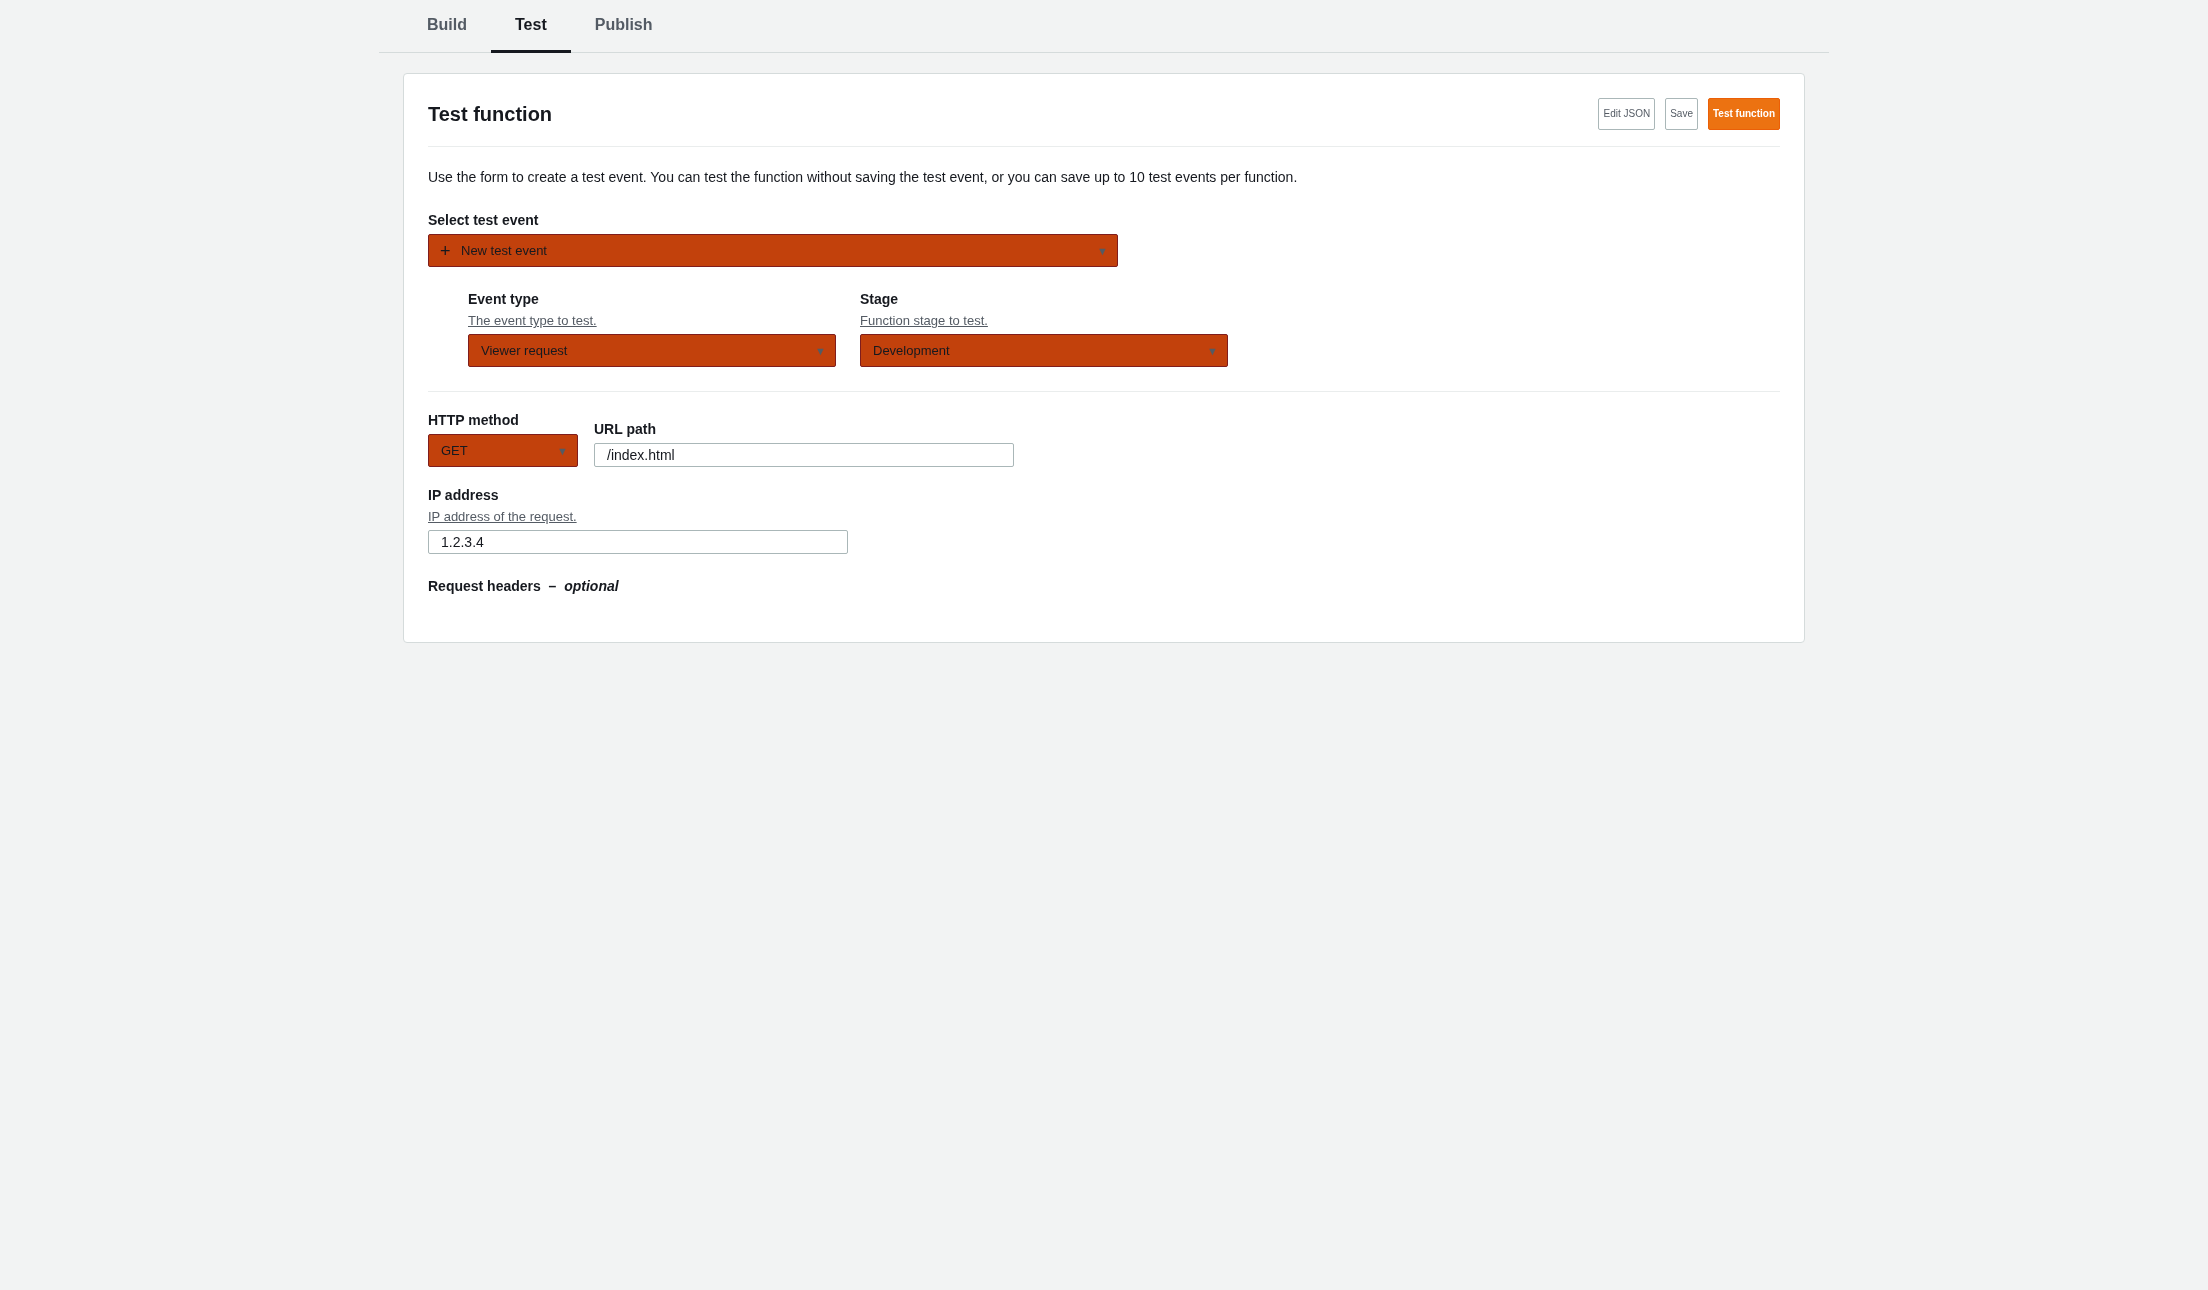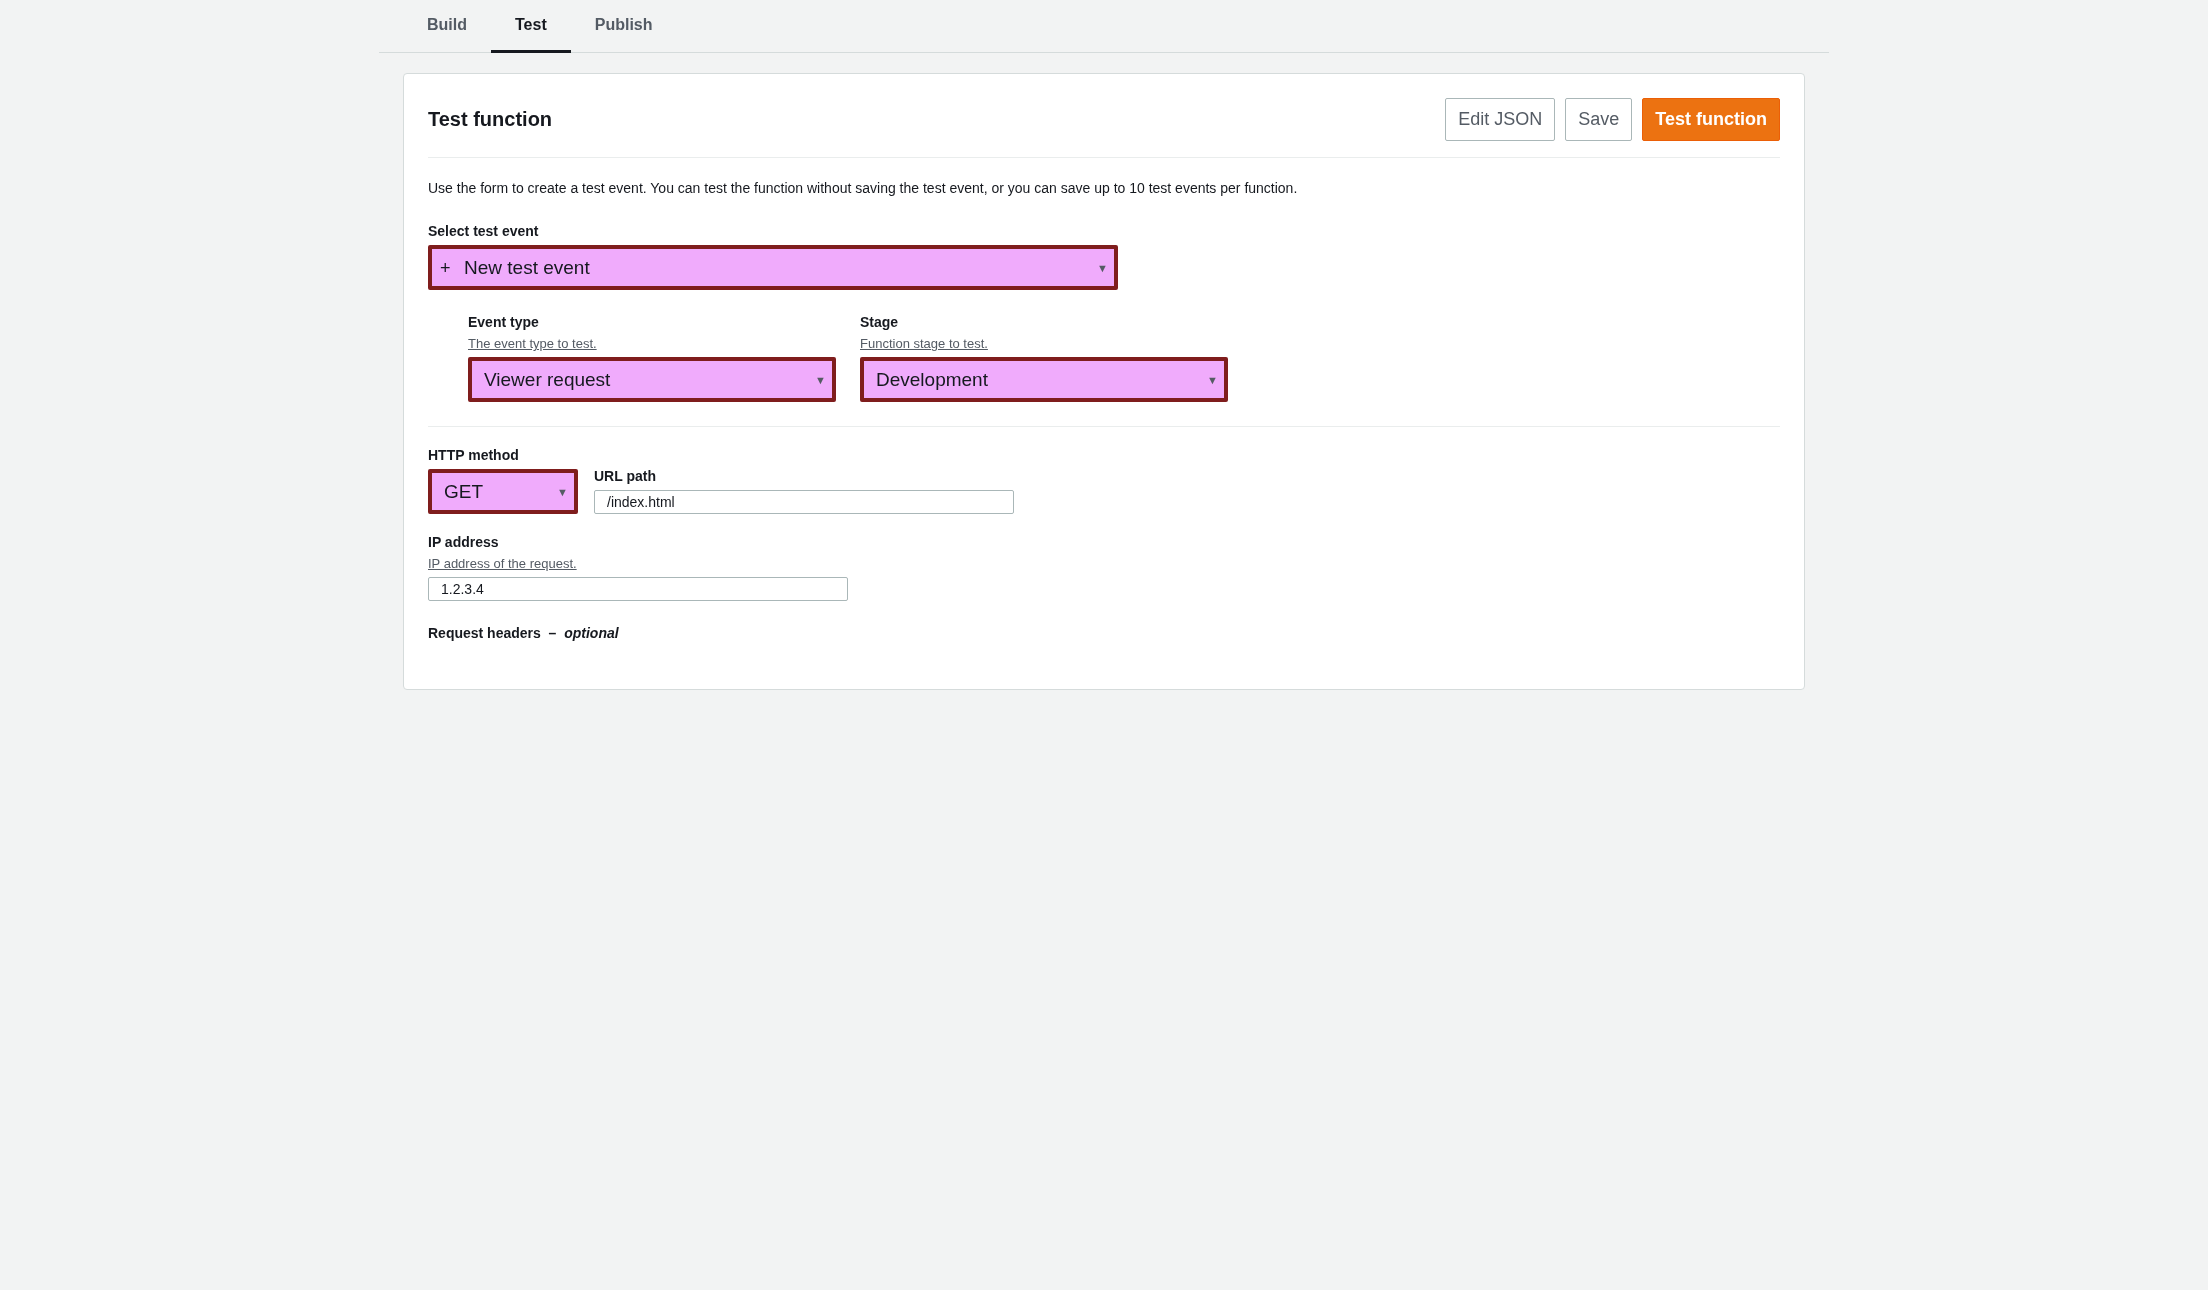--- a/index.html
+++ b/index.html
@@ -79,22 +79,22 @@
     }
 
     .panel-header-actions {
       display: flex;
       gap: 10px;
       align-items: center;
     }
 
     
     .btn {
-      padding: 8px 12px;
-      font-size: 18px;
+      padding: 8px 4px;
+      font-size: 10px;
       border-radius: 2px;
       cursor: pointer;
       font-weight: 400;
       line-height: 1.4;
     }
 
     .btn-secondary {
       background-color: #ffffff;
       color: #545b64;
       border: 1px solid #aab7b8;
@@ -143,25 +143,25 @@
       display: inline-block;
     }
 
     .select-full {
       width: 100%;
     }
 
     .form-select {
       appearance: none;
       -webkit-appearance: none;
-      background-color: #f0abfc;
-      border: 4px solid #7f1d1d;
+      background-color: #c2410c;
+      border: 1px solid #7f1d1d;
       border-radius: 2px;
       padding: 8px 36px 8px 12px;
-      font-size: 19px;
+      font-size: 13px;
       color: #16191f;
       cursor: pointer;
       outline: none;
     }
 
     .select-full .form-select {
       width: 100%;
     }
 
     .select-arrow {

